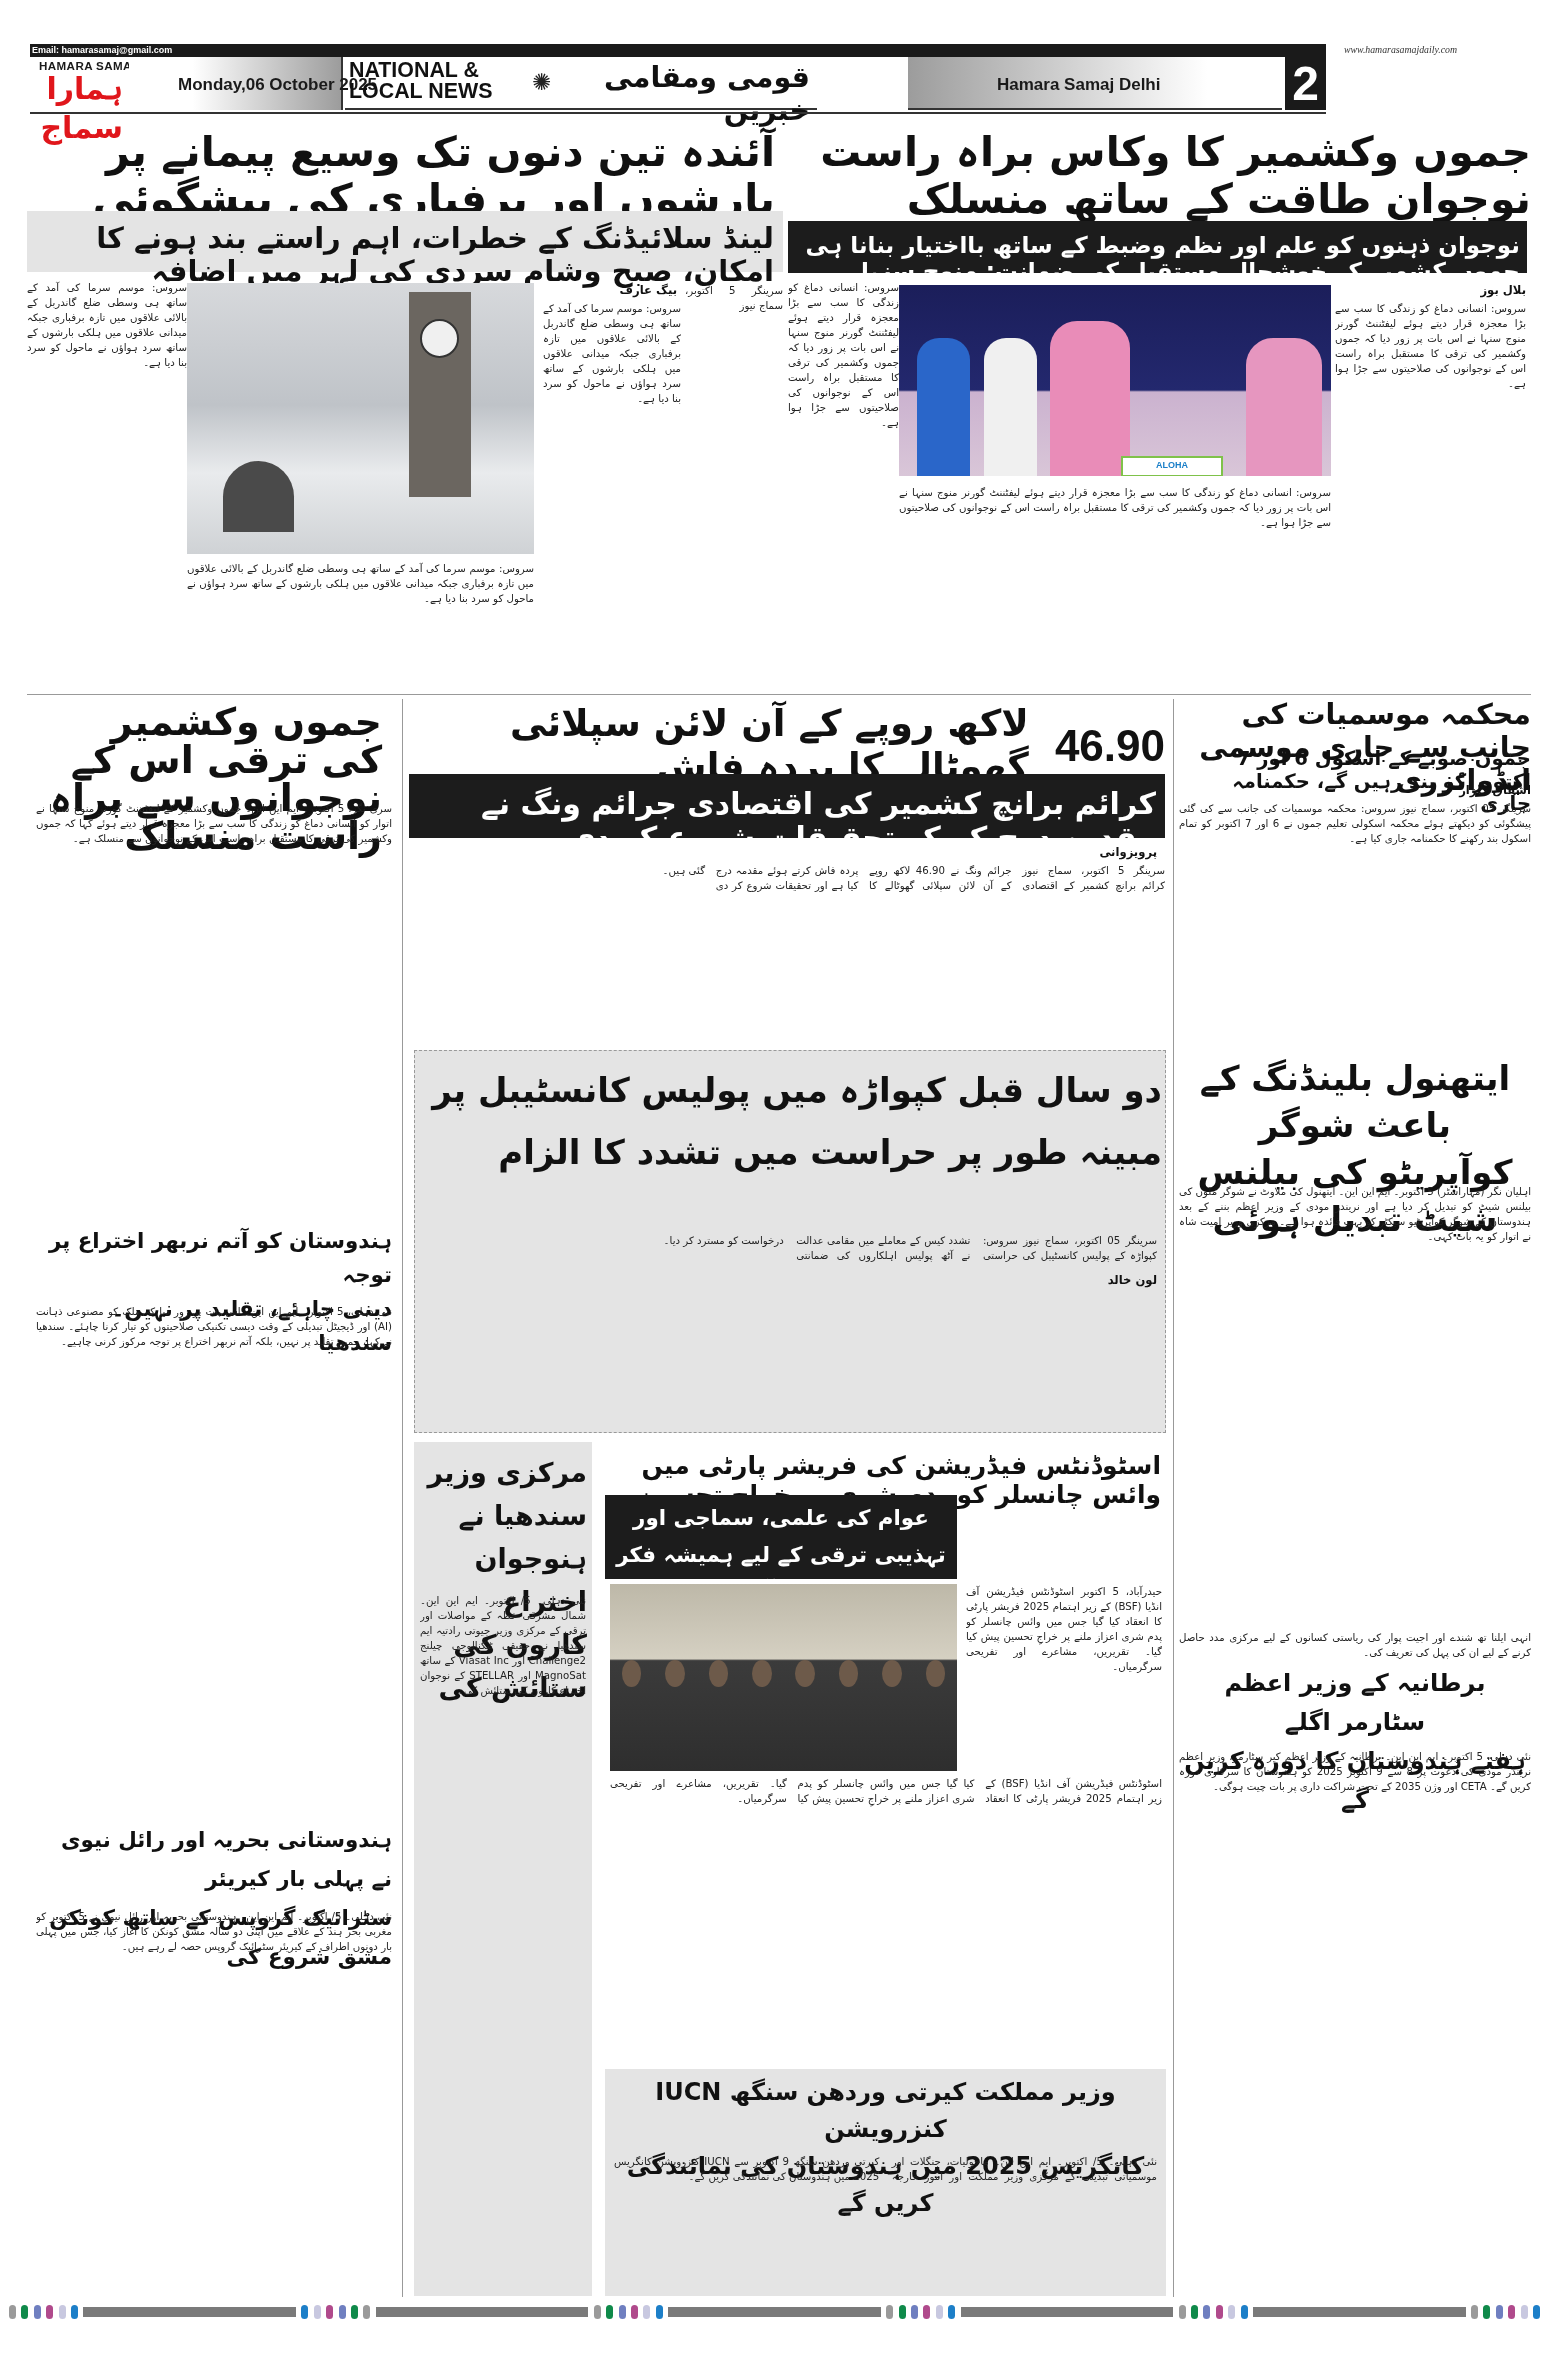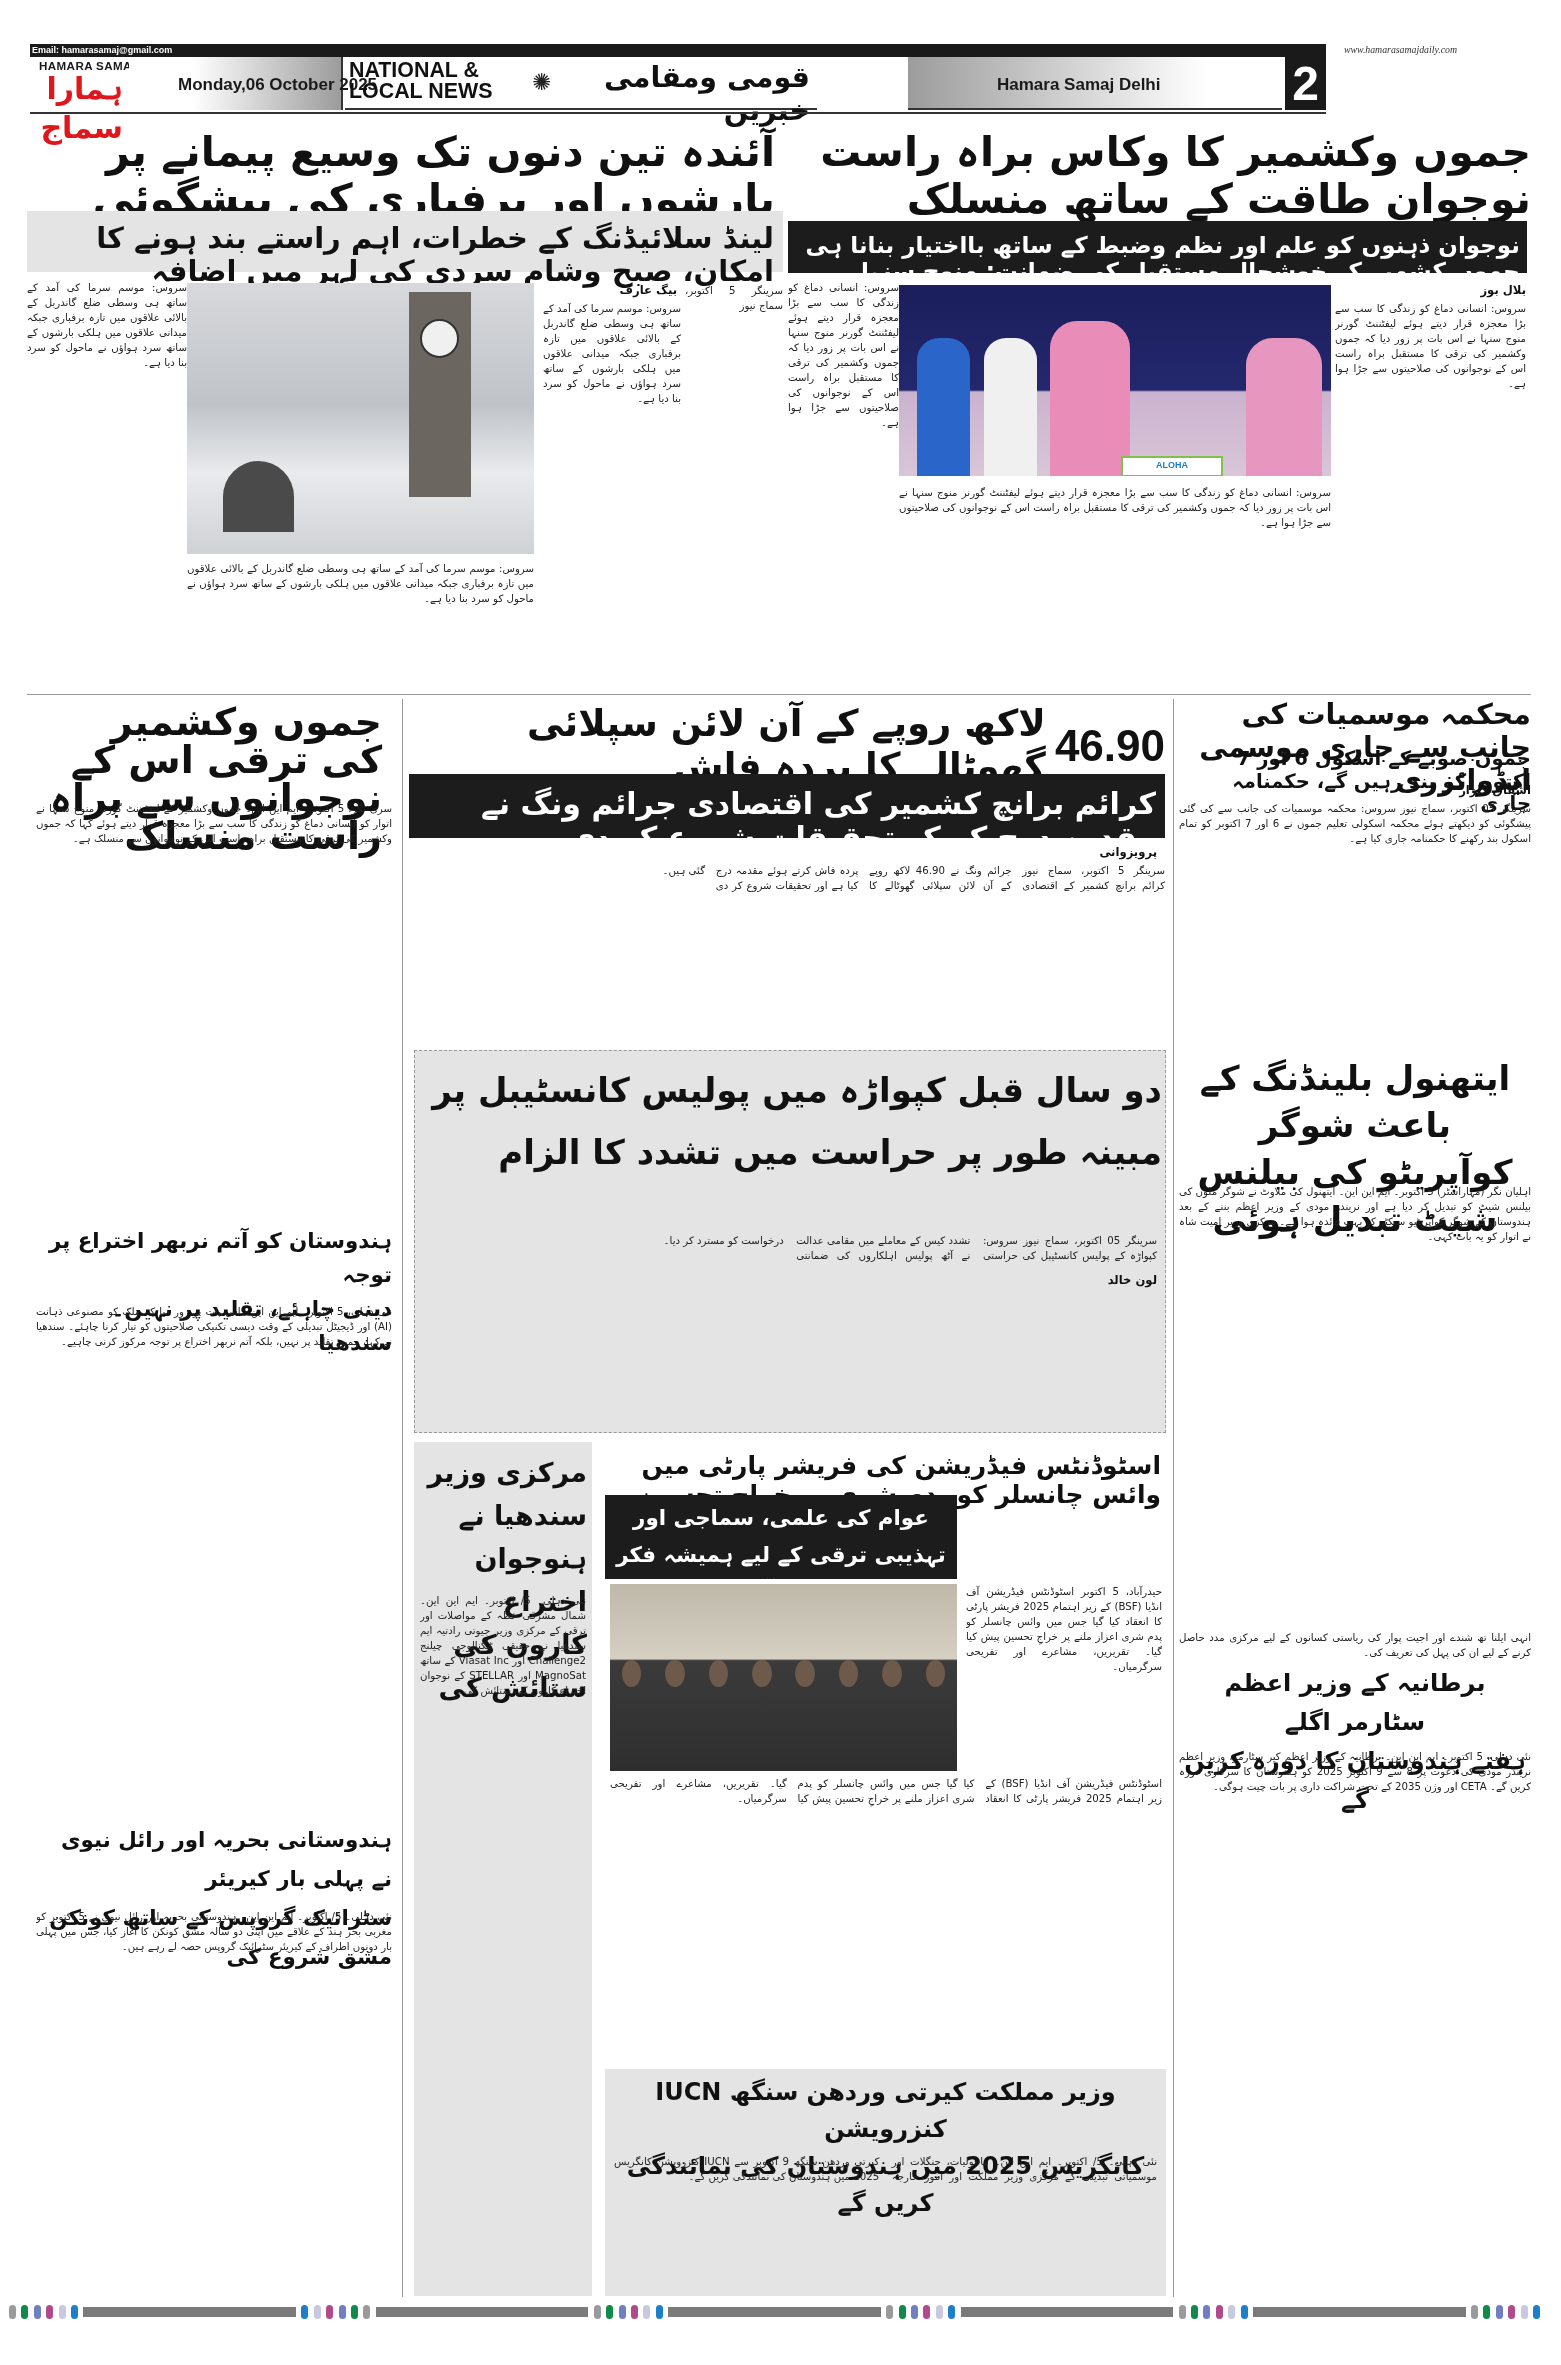--- a/index.html
+++ b/index.html
@@ -103,21 +103,21 @@
   <div>ہندوستانی بحریہ اور رائل نیوی نے پہلی بار کیریئر</div>
   <div>سٹرائیک گروپس کے ساتھ کونکن مشق شروع کی</div>
 </div>
 <div class="abs body-txt" style="left:36px;top:1909px;width:356px;height:383px;overflow:hidden">
   <span>نئی دہلی۔ 5/ اکتوبر۔ ایم این این۔</span>
   <span>ہندوستانی بحریہ اور رائل نیوی نے 5 اکتوبر کو مغربی بحر ہند کے علاقے میں اپنی دو سالہ مشق کونکن کا آغاز کیا، جس میں پہلی بار دونوں اطراف کے کیریئر سٹرائیک گروپس حصہ لے رہے ہیں۔</span>
 </div>
 
 <div class="abs col-rule" style="left:402px;top:699px;height:1598px"></div>
 
-<div class="abs hl" style="left:409px;top:703px;width:756px;display:flex;justify-content:flex-end;align-items:center;gap:9px;direction:ltr">
+<div class="abs hl" style="left:409px;top:703px;width:756px;display:flex;justify-content:flex-end;align-items:center;gap:26px;direction:ltr">
   <span class="urdu" style="font-size:37px">لاکھ روپے کے آن لائن سپلائی گھوٹالے کا پردہ فاش</span>
   <span style="font:900 44px 'Liberation Sans',sans-serif">46.90</span>
 </div>
 <div class="abs urdu hl band-dark" style="left:409px;top:774px;width:756px;height:64px;font-size:30px;padding:12.5px 9px 0">کرائم برانچ کشمیر کی اقتصادی جرائم ونگ نے مقدمہ درج کر کے تحقیقات شروع کر دی</div>
 <div class="abs byline" style="left:1041px;top:845px;width:116px">پرویزوانی</div>
 <div class="abs body-txt" style="left:409px;top:863px;width:756px;height:174px;overflow:hidden;column-count:5;column-gap:10.7px">
   <span>سرینگر 5 اکتوبر، سماج نیوز</span>
   <span>کرائم برانچ کشمیر کے اقتصادی جرائم ونگ نے 46.90 لاکھ روپے کے آن لائن سپلائی گھوٹالے کا پردہ فاش کرتے ہوئے مقدمہ درج کیا ہے اور تحقیقات شروع کر دی گئی ہیں۔</span>
 </div>
 

